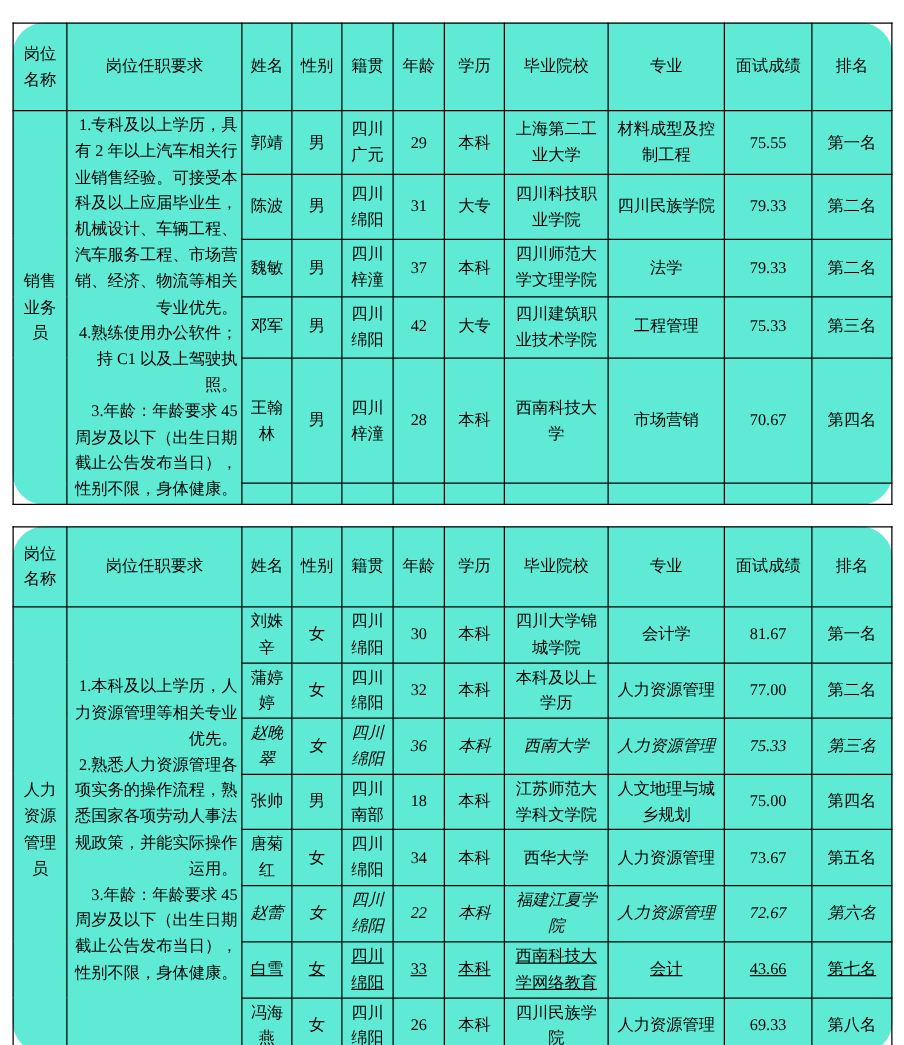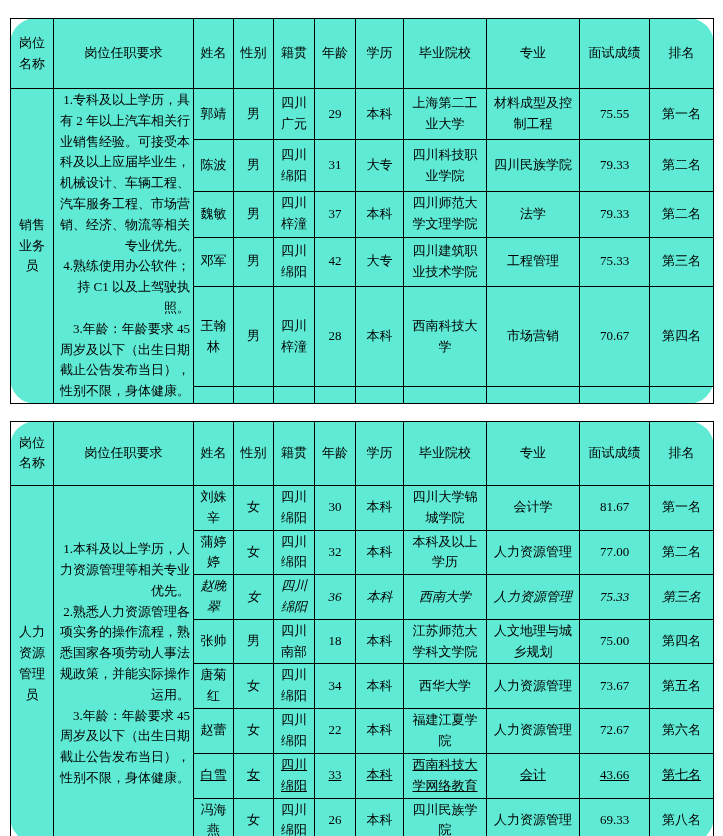--- a/index.html
+++ b/index.html
@@ -248,21 +248,21 @@
             <td>唐菊红</td>
             <td>女</td>
             <td>四川绵阳</td>
             <td>34</td>
             <td>本科</td>
             <td>西华大学</td>
             <td>人力资源管理</td>
             <td>73.67</td>
             <td>第五名</td>
           </tr>
-          <tr style="height: 42px;">
+          <tr style="height: 42px; font-style: italic;">
             <td>赵蕾</td>
             <td>女</td>
             <td>四川绵阳</td>
             <td>22</td>
             <td>本科</td>
             <td>福建江夏学院</td>
             <td>人力资源管理</td>
             <td>72.67</td>
             <td>第六名</td>
           </tr>

